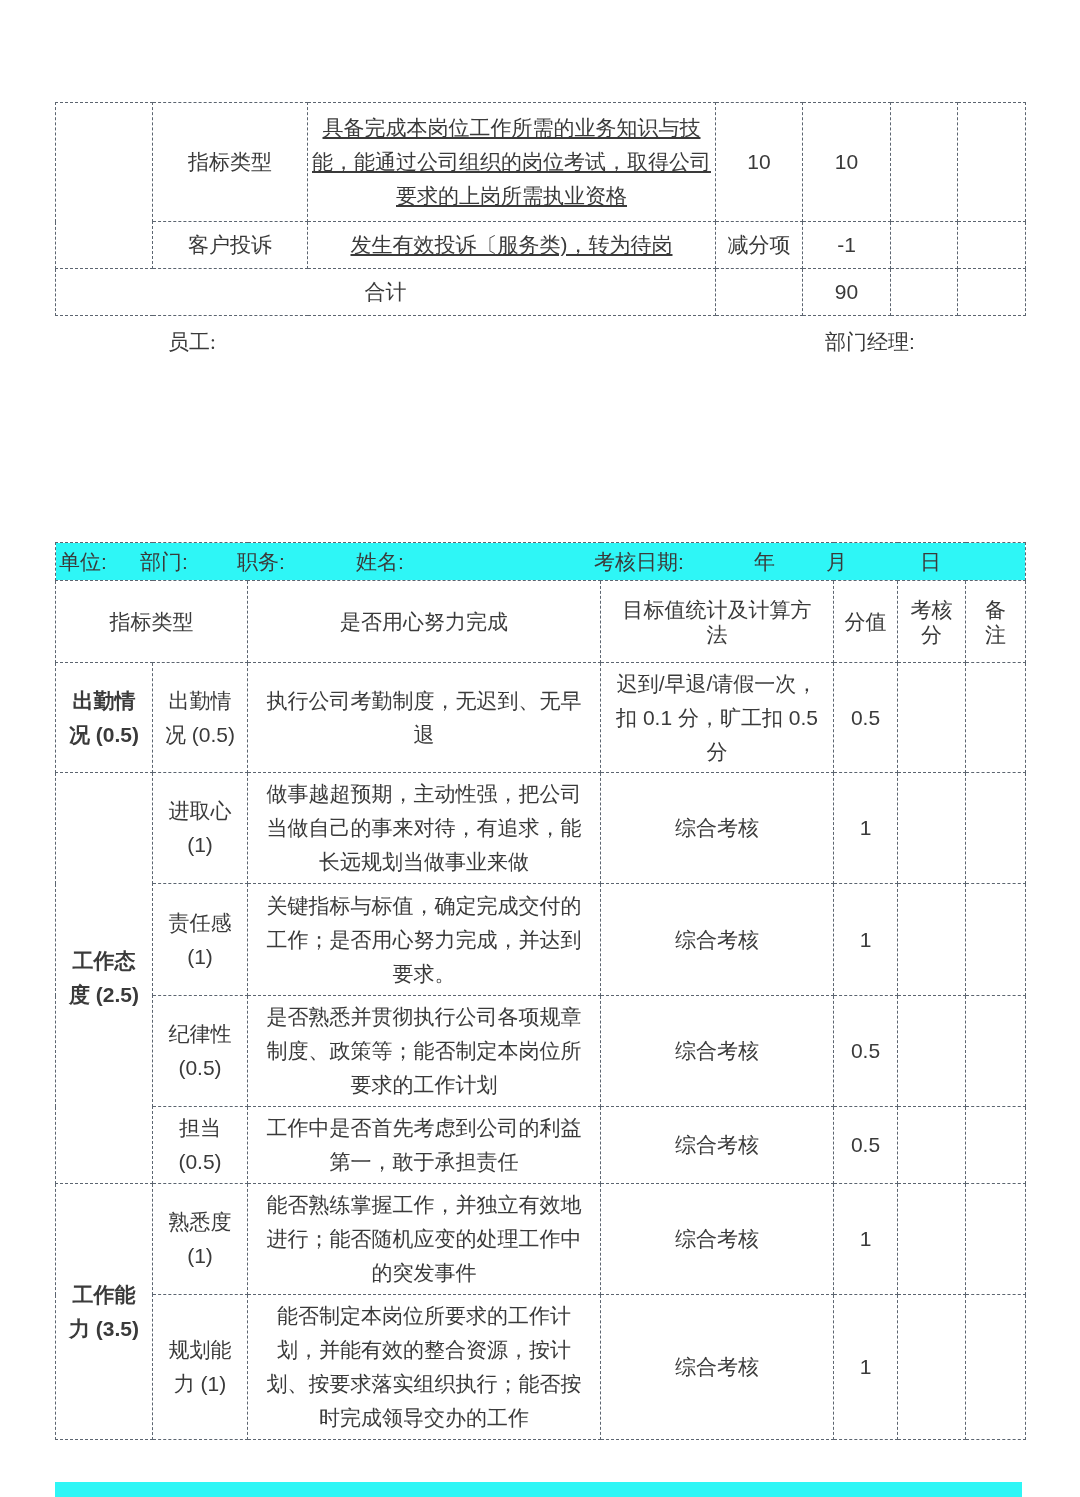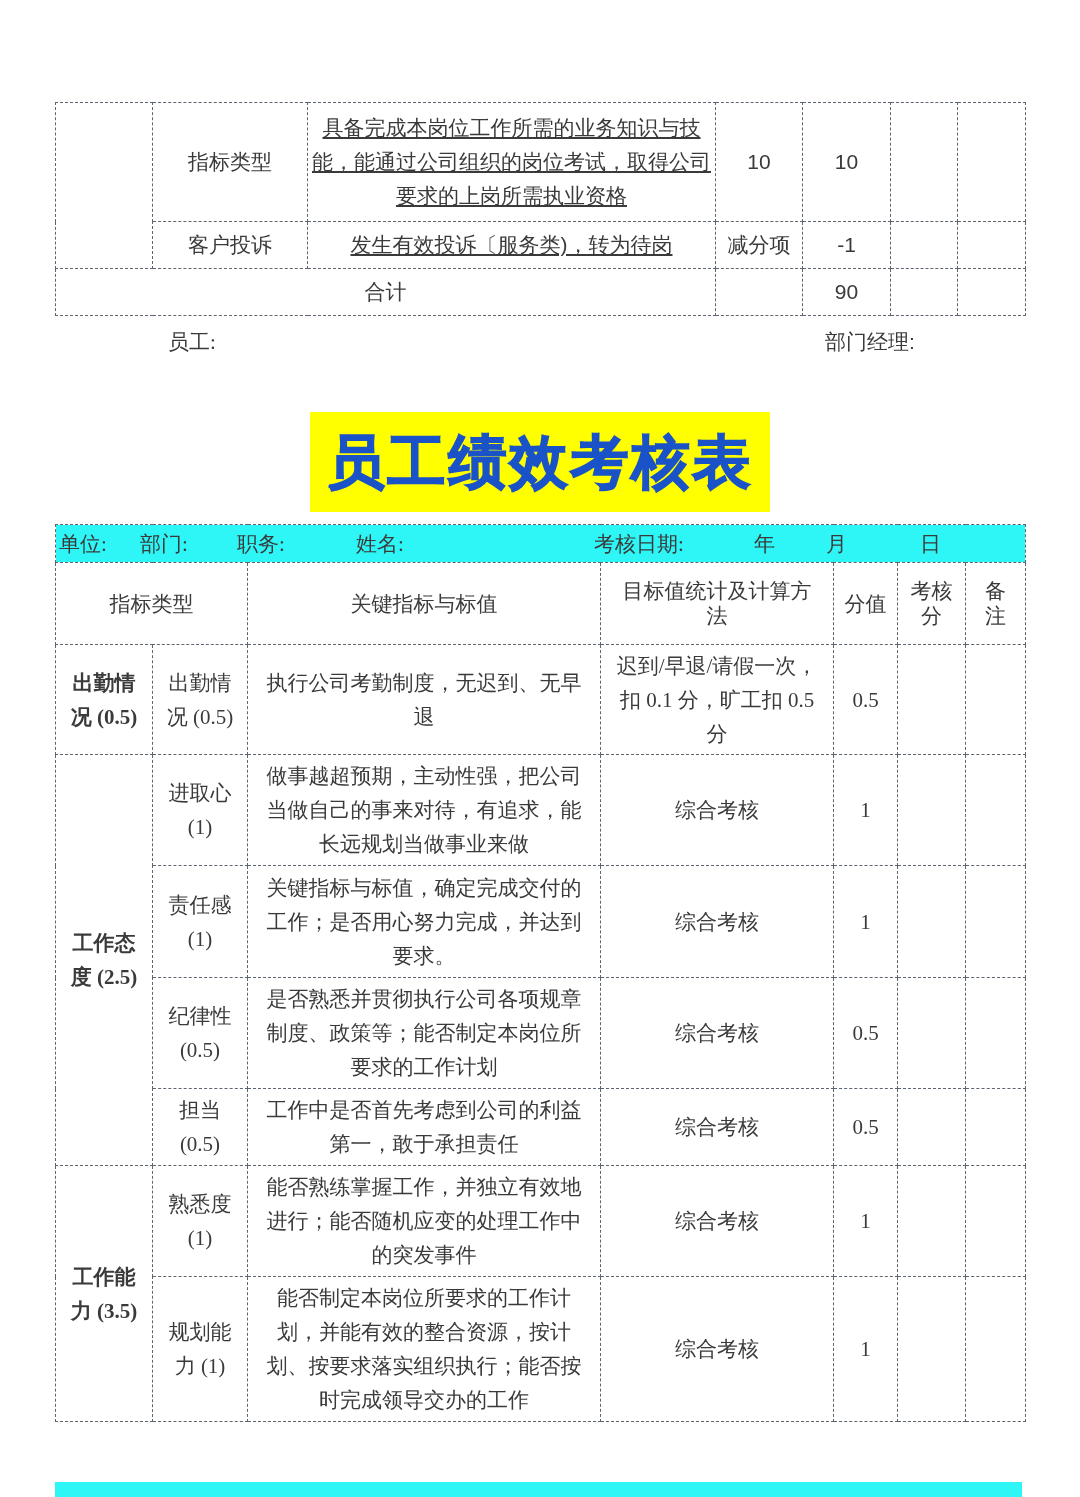--- a/index.html
+++ b/index.html
@@ -18,21 +18,21 @@
     text-align:center; vertical-align:middle;
     color:#3a3a3a; overflow:hidden;
   }
   .kpi   { text-align:left; padding:4px 12px; }
   .kpi-c { text-align:center; padding:2px 4px;text-decoration:underline; }
   .method{ padding:2px 8px; }
   .grp   { font-weight:bold; color:#222; padding:0 10px; }
   .sub   { padding:0 8px; }
 
   .top-table  { position:absolute; left:55px; top:102px; }
-  .main-table { position:absolute; left:55px; top:524px;font-family:Liberation Serif, serif; }
+  .main-table { position:absolute; left:55px; top:542px; }
 
   .sig-row { position:absolute; left:55px; top:325px; width:970px; height:34px; font-size:21px; }
   .sig-row span { position:absolute; top:0; line-height:34px; }
   .sig-emp { left:113px;font-family:Liberation Serif, serif; }
   .sig-mgr { left:770px; }
 
   .title-banner {
     position:absolute; left:310px; top:412px; width:460px; height:100px;
     background:#ffff00;
     color:#1a53c8; font-size:58px; font-weight:bold;
@@ -101,21 +101,20 @@
       <td></td>
     </tr>
   </tbody>
     </table>
 
   <div class="sig-row">
     <span class="sig-emp">员工:</span>
     <span class="sig-mgr">部门经理:</span>
   </div>
 
-  <div class="title-banner">员工绩效考核表</div>
 
   <table class="tbl main-table">
     <colgroup>
       <col style="width:97px">
         <col style="width:95px">
         <col style="width:353px">
       <col style="width:233px">
         <col style="width:64px">
         <col style="width:68px">
         <col style="width:60px">
@@ -130,21 +129,21 @@
         <span class="ib-name">姓名:</span>
         <span class="ib-date">考核日期:</span>
         <span class="ib-year">年</span>
         <span class="ib-month">月</span>
         <span class="ib-day">日</span>
       </td>
     </tr>
 
     <tr style="height:82px">
       <td colspan="2" class="hdr">指标类型</td>
-      <td class="hdr">关键指标与标值</td>
+      <td class="hdr">是否用心努力完成</td>
       <td class="hdr">
         <span class="wrapbox w-method">目标值统计及计算方法</span>
       </td>
       <td class="hdr">分值</td>
       <td class="hdr">
         <span class="wrapbox w-eval">考核分</span>
       </td>
       <td class="hdr">
         <span class="wrapbox w-remark">备注</span>
       </td>

